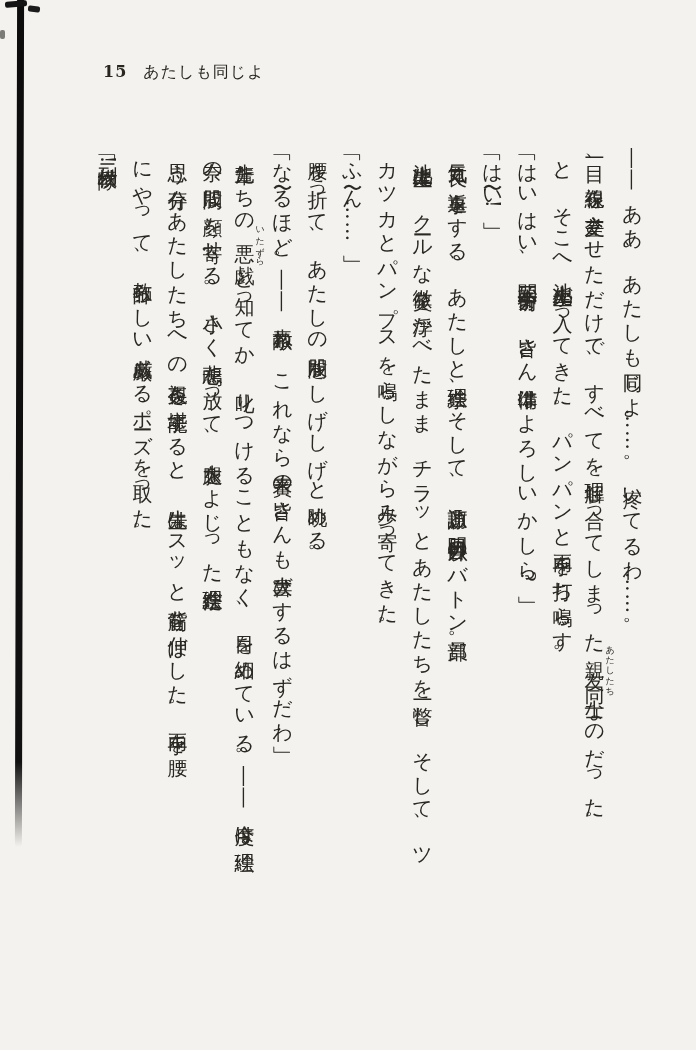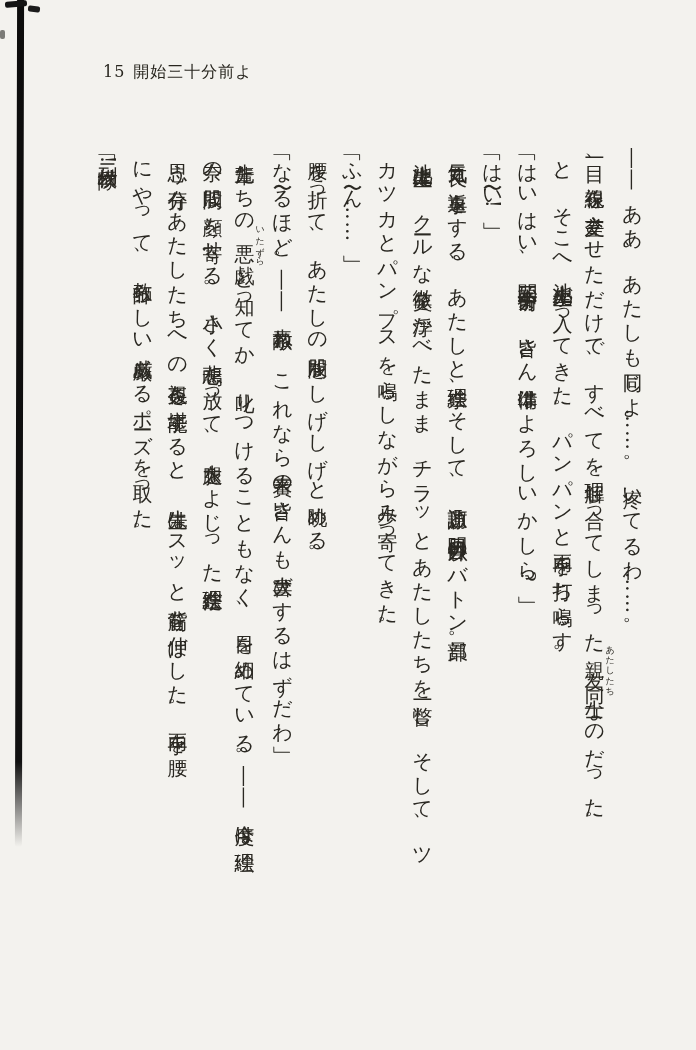--- a/index.html
+++ b/index.html
@@ -16,21 +16,21 @@
     border-radius:3px;transform:rotate(0.15deg);
   }
   .scan-mark-1{position:absolute;left:5px;top:1px;width:22px;height:6px;background:#141414;transform:rotate(-5deg);border-radius:2px;}
   .scan-mark-2{position:absolute;left:28px;top:6px;width:12px;height:6px;background:#1b1b1b;transform:rotate(7deg);border-radius:2px;}
   .scan-mark-3{position:absolute;left:0;top:30px;width:5px;height:9px;background:#3a3a38;opacity:.65;border-radius:2px;}
   
   .header{
     position:absolute;left:103px;top:62px;
     font-size:16px;color:#28261f;white-space:nowrap;letter-spacing:1px;
   }
-  .pagenum{margin-right:8px;}
+  .pagenum{margin-right:16px;font-weight:bold;}
   
   .vtext{
     position:absolute;top:148px;right:46px;height:856px;
     writing-mode:vertical-rl;text-orientation:mixed;
     color:#2a2822;
   }
   .tline{
     width:35px;              
     line-height:35px;
     font-size:20px;
@@ -44,21 +44,21 @@
 <body>
 
 <div class="page">
 
   <div class="scan-bar"></div>
   <div class="scan-mark-1"></div>
   <div class="scan-mark-2"></div>
   <div class="scan-mark-3"></div>
 
   <div class="header">
-    <span class="pagenum">15</span><span class="chapter">開始三十分前よ</span>
+    <span class="pagenum">15</span><span class="chapter">あたしも同じよ</span>
   </div>
 
   <div class="vtext">
       <div class="tline">――ああ、あたしも同じよ……。疼いてるわ……。</div>
       <div class="tline">一目、視線を交差させただけで、すべてを理解し合ってしまった<ruby>親友同士<rt>あたしたち</rt></ruby>なのだった。</div>
       <div class="tline">と、そこへ池上先生が入ってきた。パンパンと両手を打ち鳴らす。</div>
       <div class="tline">「はいはい、開始三十分前よ。皆さん準備はよろしいかしら?」</div>
       <div class="tline">「は〜い!」</div>
       <div class="tline">元気良く返事をする、あたしと絵理奈、そして、諏訪原と明日香以外のバトン部員。</div>
       <div class="tline">池上先生は、クールな微笑を浮かべたまま、チラッとあたしたちを一瞥し、そして、ツ</div>

